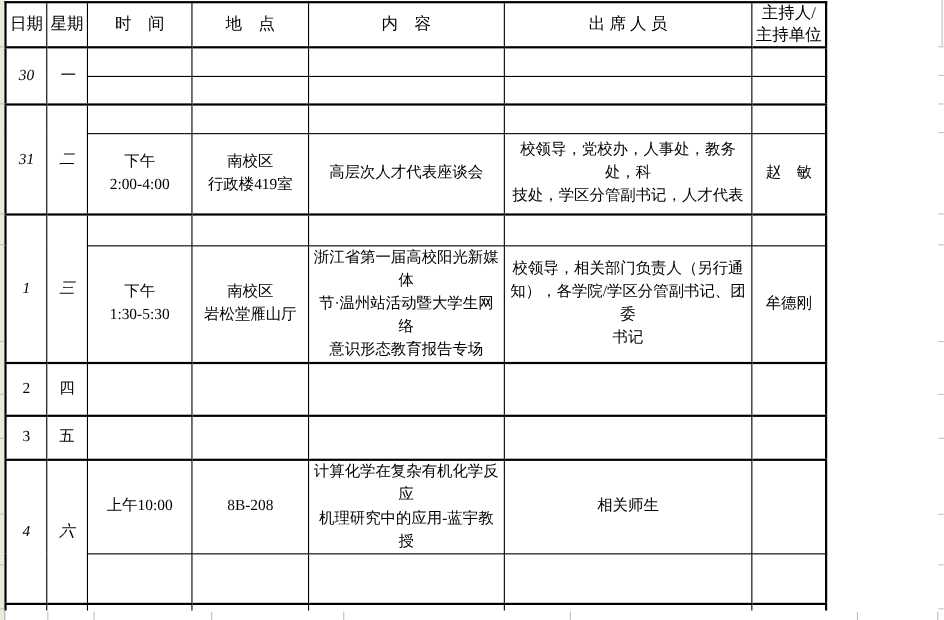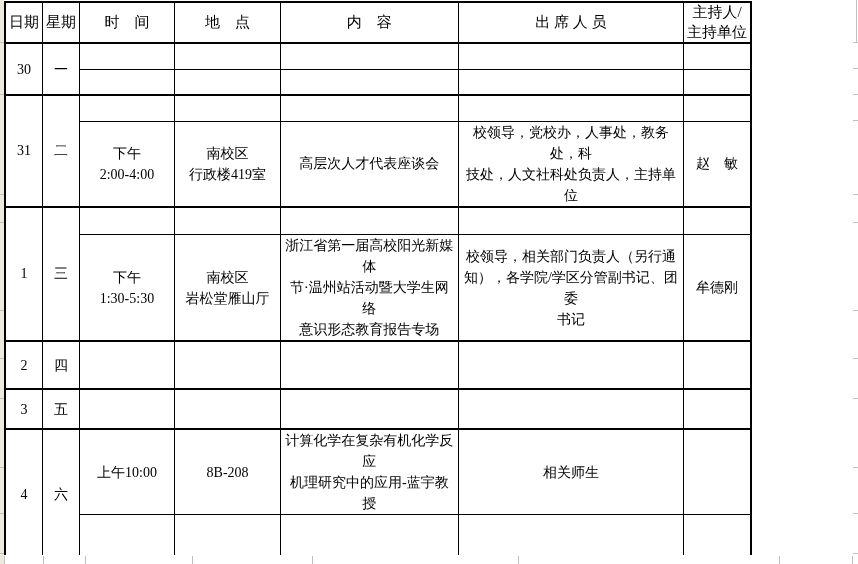--- a/index.html
+++ b/index.html
@@ -26,21 +26,21 @@
     border:2px solid var(--bd);
   }
   td{
     border:1px solid var(--bd);
     text-align:center;vertical-align:middle;
     white-space:pre-line;
     font-size:14px;line-height:1.5;
     padding:0 2px;overflow:hidden;
   }
   tr.ge > td{border-bottom-width:2px;}      
-  td.gb{border-bottom-width:2px;}           
+  td.gb{border-bottom-width:2px;font-style:italic;}           
   tr.hd td{font-size:15px;line-height:1.3;}
   td.host-hd{font-size:14px;text-align:center;}
 </style>
 </head>
 <body>
 
 <div class="screen">
 
   <div class="sheet-margin margin-left"></div>
   <div class="sheet-margin margin-right"></div>
@@ -94,21 +94,21 @@
       <td></td>
       <td></td>
     </tr>
     <tr class="ge" style="height:74px">
       <td>下午
 2:00-4:00</td>
       <td>南校区
 行政楼419室</td>
       <td>高层次人才代表座谈会</td>
       <td>校领导，党校办，人事处，教务处，科
-技处，人文社科处负责人，主持单位</td>
+技处，学区分管副书记，人才代表</td>
       <td>赵　敏</td>
     </tr>
 
     <tr style="height:28px">
       <td class="gb" rowspan="2">1</td>
       <td class="gb" rowspan="2">三</td>
       <td></td>
       <td></td>
       <td></td>
       <td></td>

